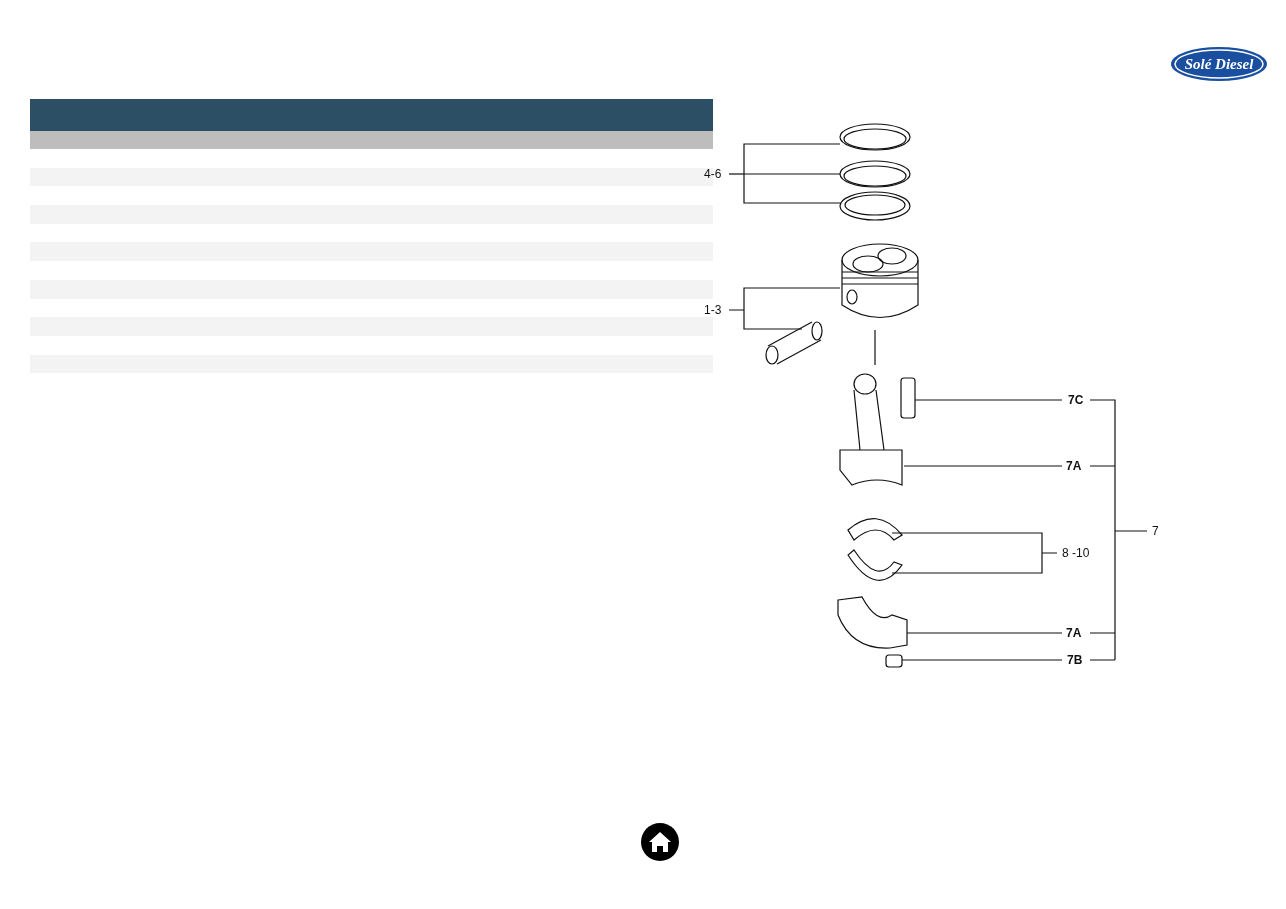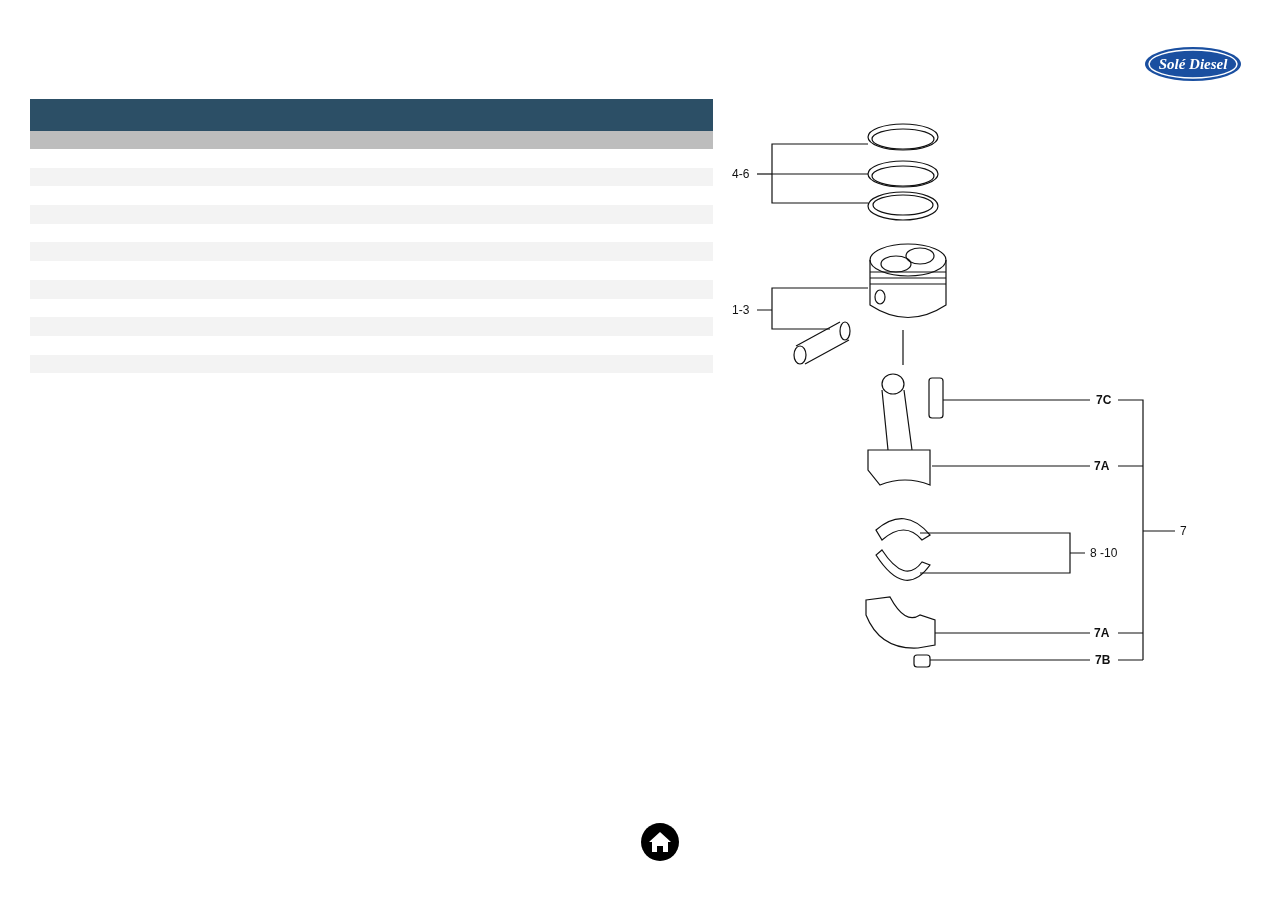--- a/index.html
+++ b/index.html
@@ -1,23 +1,23 @@
 <!DOCTYPE html>
 <html><head>
 <meta charset="utf-8">
 <style>
   html, body { margin:0; padding:0; background:#fff; }
   body { width:1286px; height:909px; position:relative; overflow:hidden; font-family:"Liberation Sans", sans-serif; }
-  .logo { position:absolute; left:1144px; top:46px; width:98px; height:36px; }
+  .logo { position:absolute; left:1170px; top:46px; width:98px; height:36px; }
   .tbl { position:absolute; left:30px; top:99px; width:683px; }
   .tbl-head { height:32px; background:#2c4f66; }
   .tbl-sub { height:18px; background:#bdbdbd; }
   .tbl-row { height:18.7px; }
   .tbl-row.alt { background:#f3f3f3; }
-  .diagram { position:absolute; left:720px; top:110px; width:480px; height:580px; }
+  .diagram { position:absolute; left:692px; top:110px; width:480px; height:580px; }
   .lbl { font-family:"Liberation Sans", sans-serif; font-size:12px; fill:#111; }
   .lblb { font-weight:bold; }
   .home { position:absolute; left:641px; top:823px; width:38px; height:38px; border-radius:50%; background:#000; cursor:pointer; }
 </style>
 </head>
 <body>
 
 <div class="logo">
   <svg width="98" height="36" viewBox="0 0 98 36">
     <ellipse cx="49" cy="18" rx="48" ry="17" fill="#1a4fa0"></ellipse>

